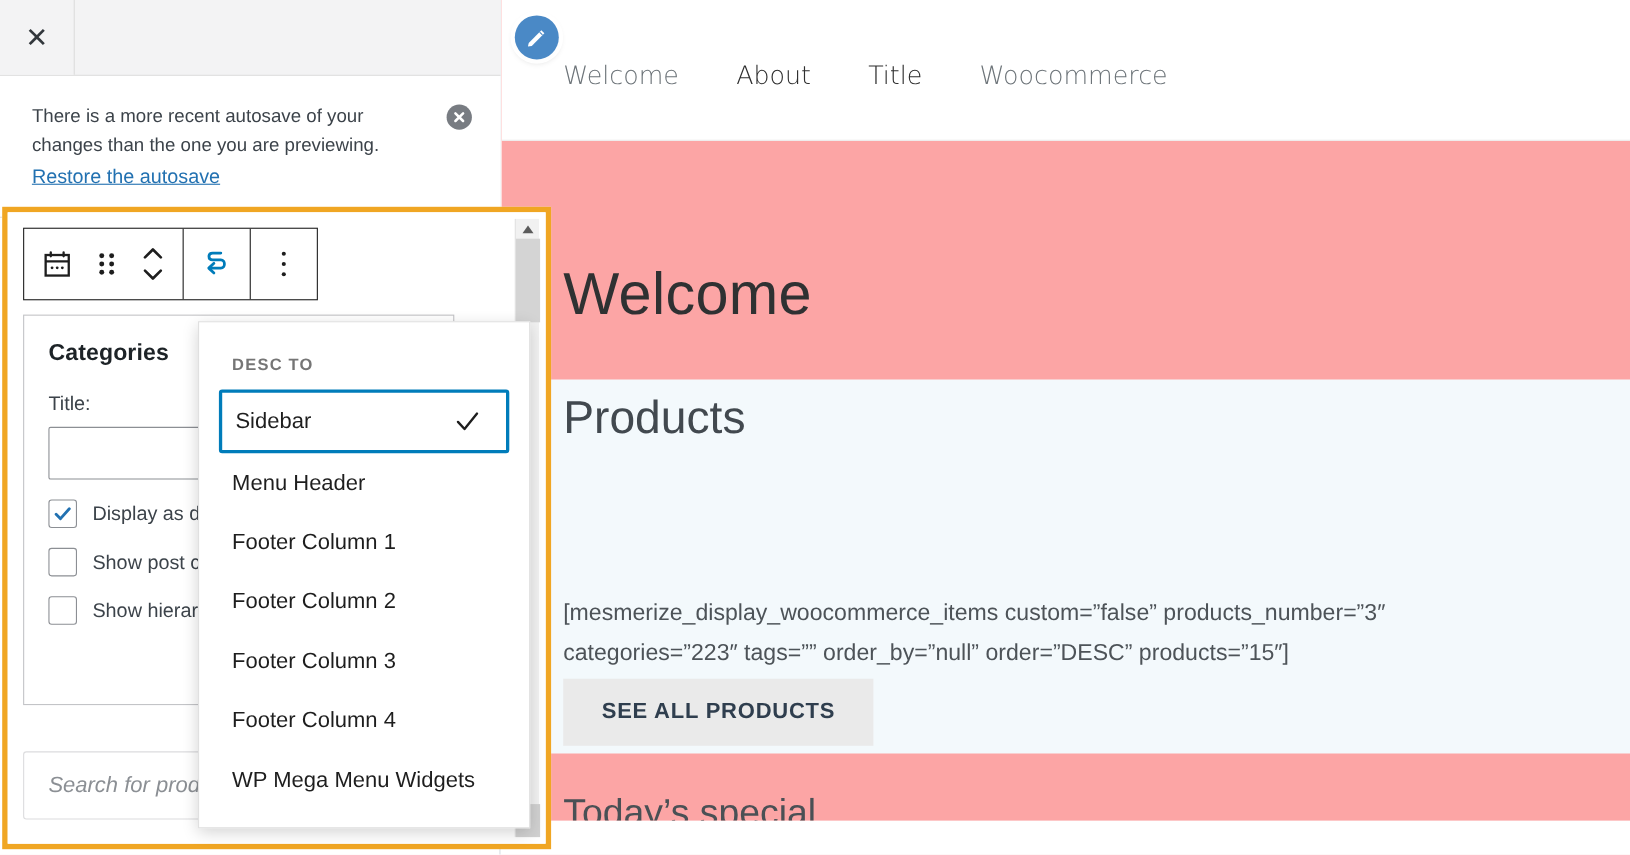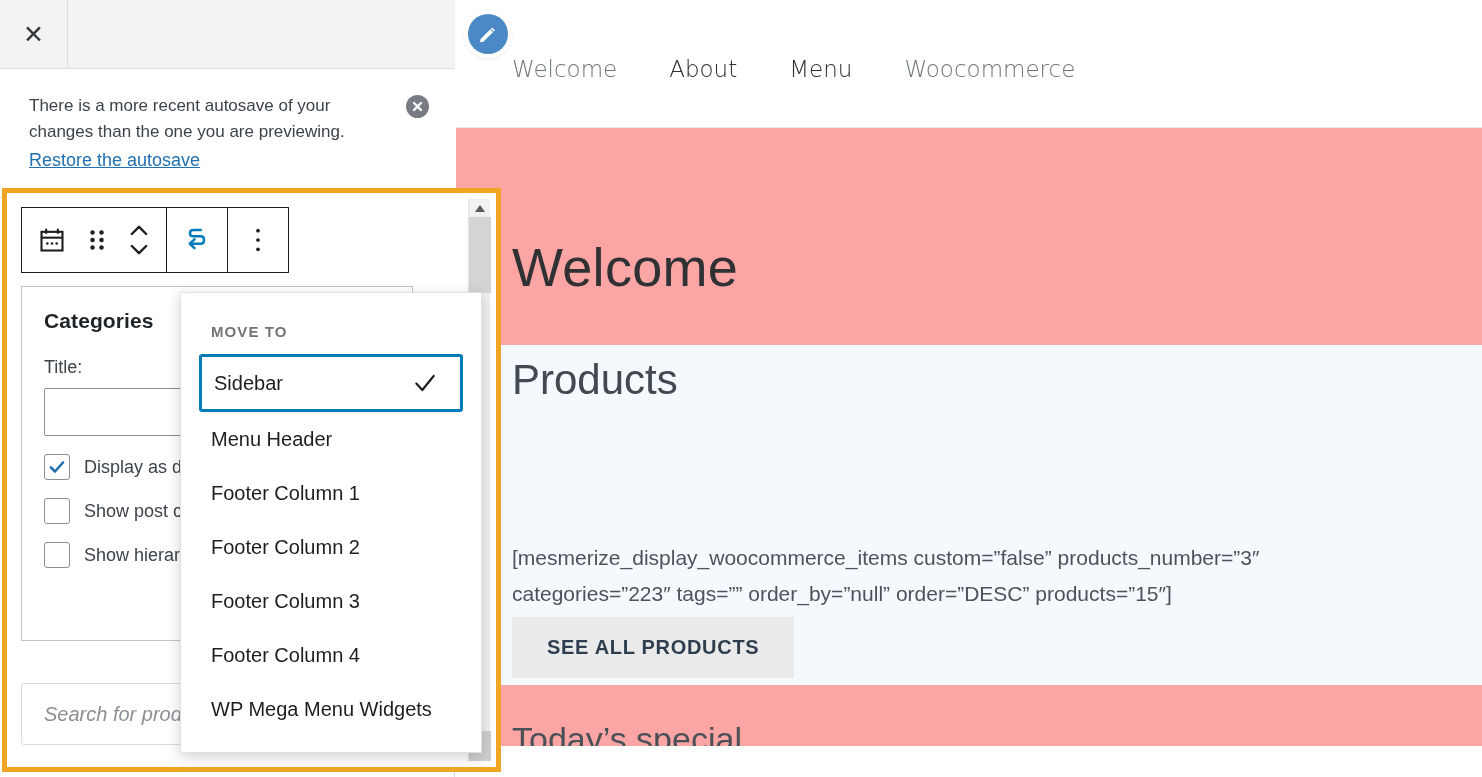--- a/index.html
+++ b/index.html
@@ -405,21 +405,21 @@
             </svg>
           </div>
           <div class="scroll-thumb"></div>
           <div class="scroll-thumb-bottom"></div>
         </div>
 
       </div>
     </div>
 
     <div class="moveto-menu">
-      <div class="moveto-label">MOVE TO</div>
+      <div class="moveto-label">DESC TO</div>
 
       <div class="moveto-item selected">
         <span class="mi-label">Sidebar</span>
         <span class="mi-check">
           <svg width="26" height="26" viewBox="0 0 24 24">
             <path d="M4 12.5 L9.5 18.5 L20 5.5" stroke="#1e1e1e" stroke-width="2" fill="none" stroke-linecap="round" stroke-linejoin="round"></path>
           </svg>
         </span>
       </div>
 
@@ -450,21 +450,21 @@
     <div class="site-nav">
       <div class="edit-fab">
         <svg width="22" height="22" viewBox="0 0 24 24">
           <path d="M4 17.5 L16.5 5 L19.5 8 L7 20.5 L3.2 21 Z" fill="#ffffff"></path>
           <path d="M14.8 6.8 L17.6 9.6" stroke="#4a89c6" stroke-width="1.1"></path>
         </svg>
       </div>
       <div class="nav-links">
         <span class="nav-link muted">Welcome</span>
         <span class="nav-link">About</span>
-        <span class="nav-link">Menu</span>
+        <span class="nav-link">Title</span>
         <span class="nav-link muted">Woocommerce</span>
       </div>
     </div>
 
     <div class="hero-welcome">Welcome</div>
 
     <div class="products-section">
       <div class="products-heading">Products</div>
       <div class="shortcode">[mesmerize_display_woocommerce_items custom=”false” products_number=”3″ categories=”223″ tags=”” order_by=”null” order=”DESC” products=”15″]</div>
       <div class="see-all-btn">SEE ALL PRODUCTS</div>

